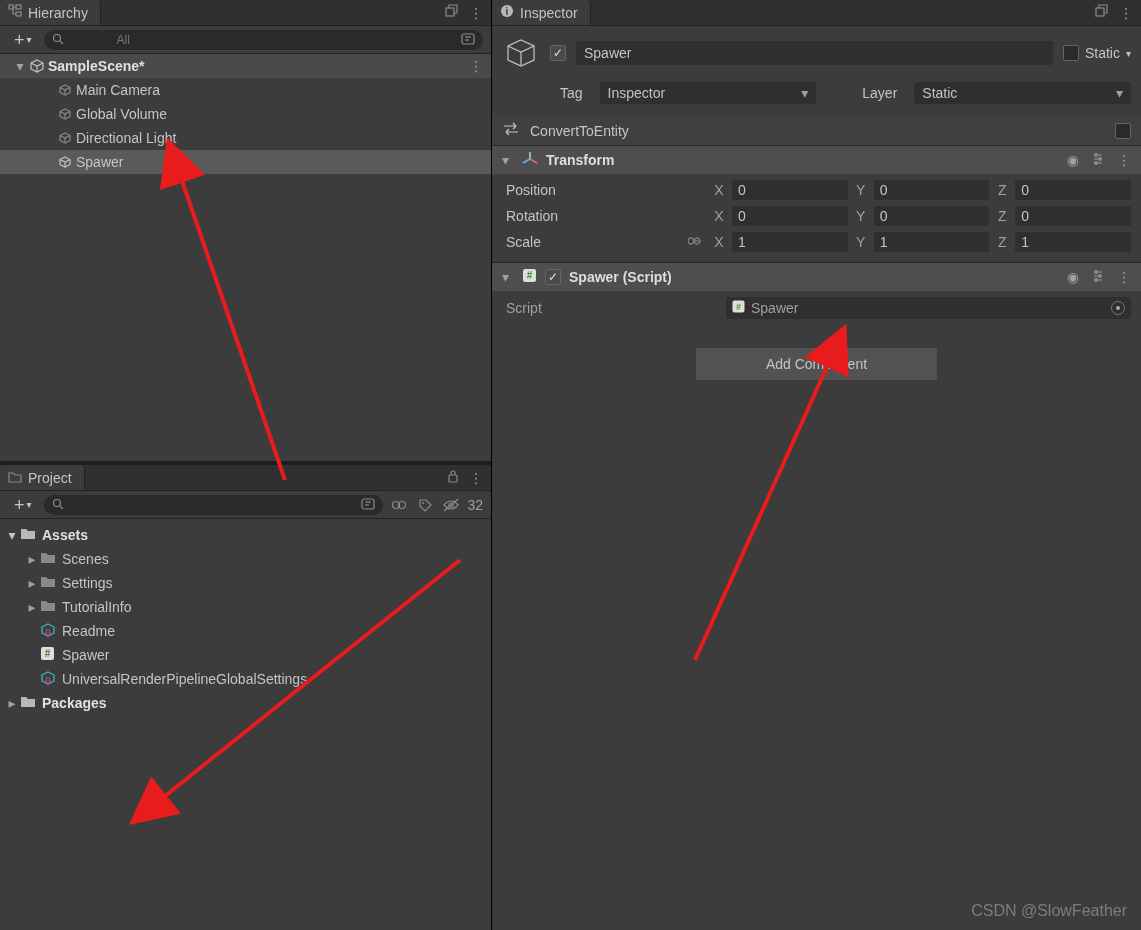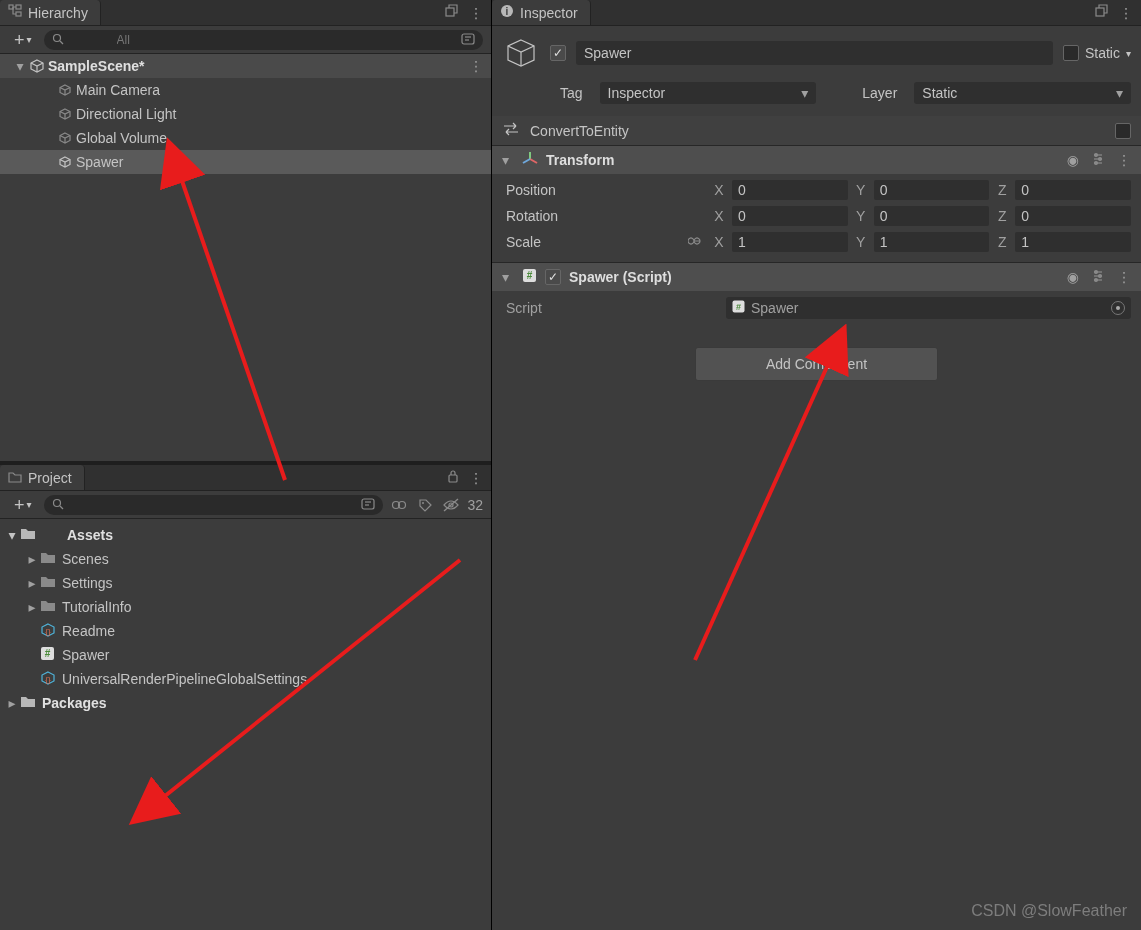--- a/index.html
+++ b/index.html
@@ -164,32 +164,32 @@
       </div>
       <div class="hrow" style="padding-left:56px;">
         <span class="ico">
             <svg width="16" height="16">
               <g class="stroke-dim">
                 <polygon points="8,3 13,5.5 13,10.5 8,13 3,10.5 3,5.5"></polygon>
                 <path d="M3 5.5 L8 8 L13 5.5 M8 8 V13"></path>
               </g>
             </svg>
           </span>
-        <span class="label">Directional Light</span>
+        <span class="label">Global Volume</span>
       </div>
       <div class="hrow" style="padding-left:56px;">
         <span class="ico">
             <svg width="16" height="16">
               <g class="stroke-dim">
                 <polygon points="8,3 13,5.5 13,10.5 8,13 3,10.5 3,5.5"></polygon>
                 <path d="M3 5.5 L8 8 L13 5.5 M8 8 V13"></path>
               </g>
             </svg>
           </span>
-        <span class="label">Global Volume</span>
+        <span class="label">Directional Light</span>
       </div>
       <div class="hrow sel" style="padding-left:56px;">
         <span class="ico">
             <svg width="16" height="16">
               <g class="stroke">
                 <polygon points="8,3 13,5.5 13,10.5 8,13 3,10.5 3,5.5"></polygon>
                 <path d="M3 5.5 L8 8 L13 5.5 M8 8 V13"></path>
               </g>
             </svg>
           </span>
@@ -252,21 +252,21 @@
           </svg>
         </div>
       <span style="color:var(--text-dim);">32</span>
     </div>
     <div class="proj-body">
       <div class="prow" style="padding-left:4px;">
         <span class="arrow" style="width:16px;text-align:center;">▾</span>
         <span class="ico" style="width:18px;"><svg width="16" height="13">
               <path d="M1 2 h5 l2 2 h7 v8 h-14 z" fill="#b8b8b8"></path>
             </svg></span>
-        <span style="font-weight:bold;color:#e0e0e0;padding-left:4px;margin-left:25px;">Assets</span>
+        <span style="font-weight:bold;color:#e0e0e0;padding-left:4px;">Assets</span>
       </div>
       <div class="prow" style="padding-left:24px;">
         <span class="arrow" style="width:16px;text-align:center;color:var(--text-dim);">▸</span>
         <span class="ico" style="width:18px;"><svg width="16" height="13">
               <path d="M1 2 h5 l2 2 h7 v8 h-14 z" fill="#8a8a8a"></path>
             </svg></span>
         <span style="padding-left:4px;">Scenes</span>
       </div>
       <div class="prow" style="padding-left:24px;">
         <span class="arrow" style="width:16px;text-align:center;color:var(--text-dim);">▸</span>

